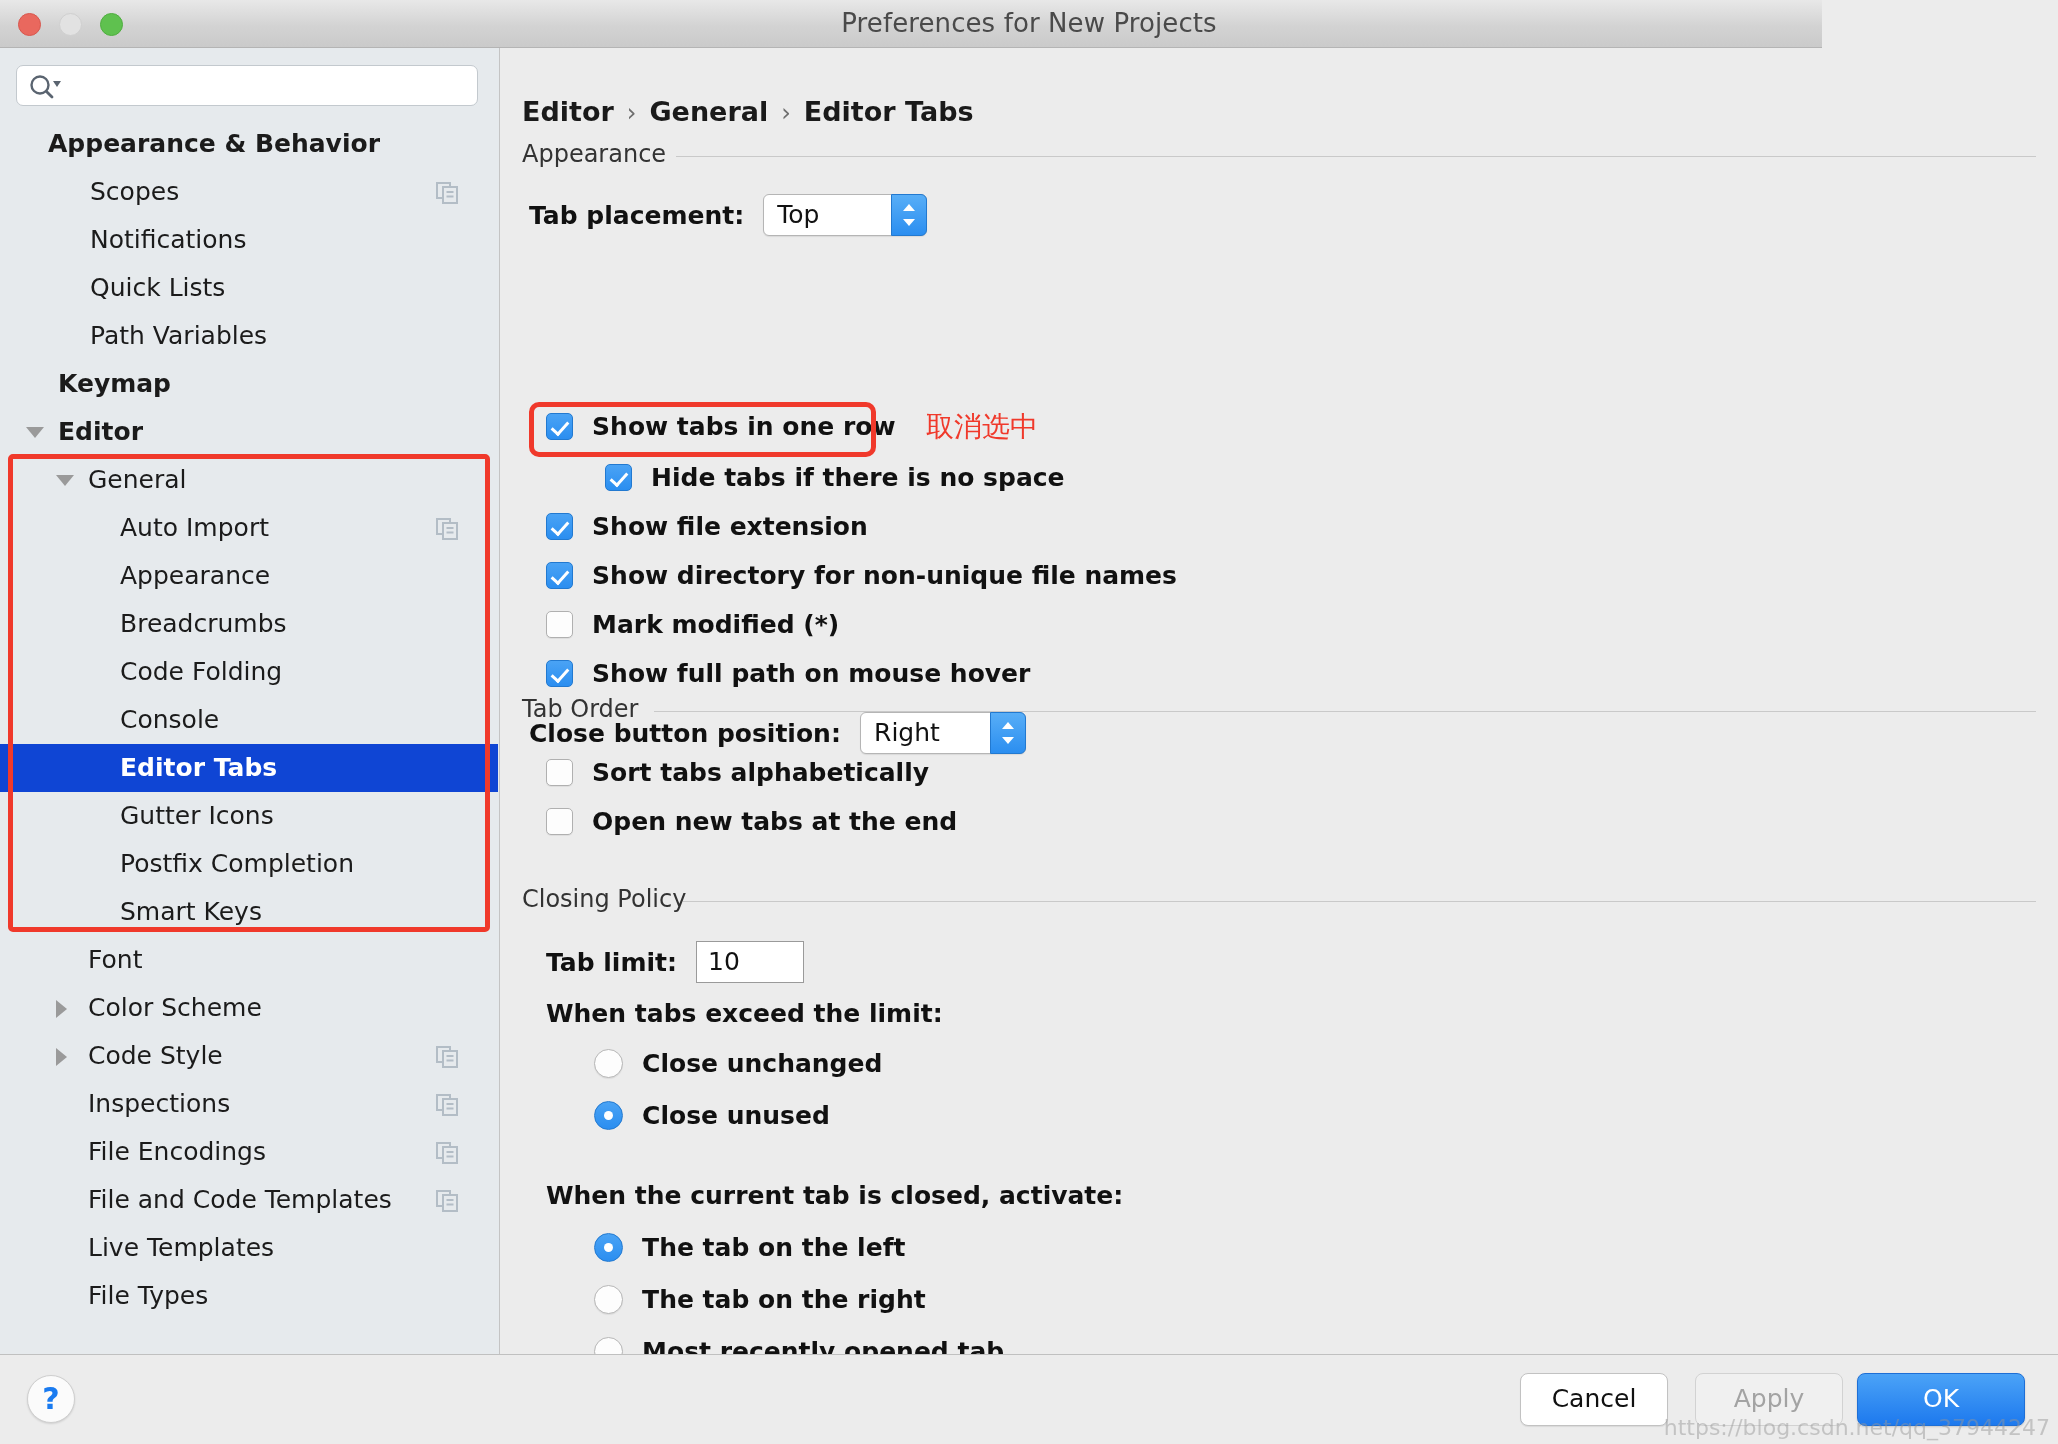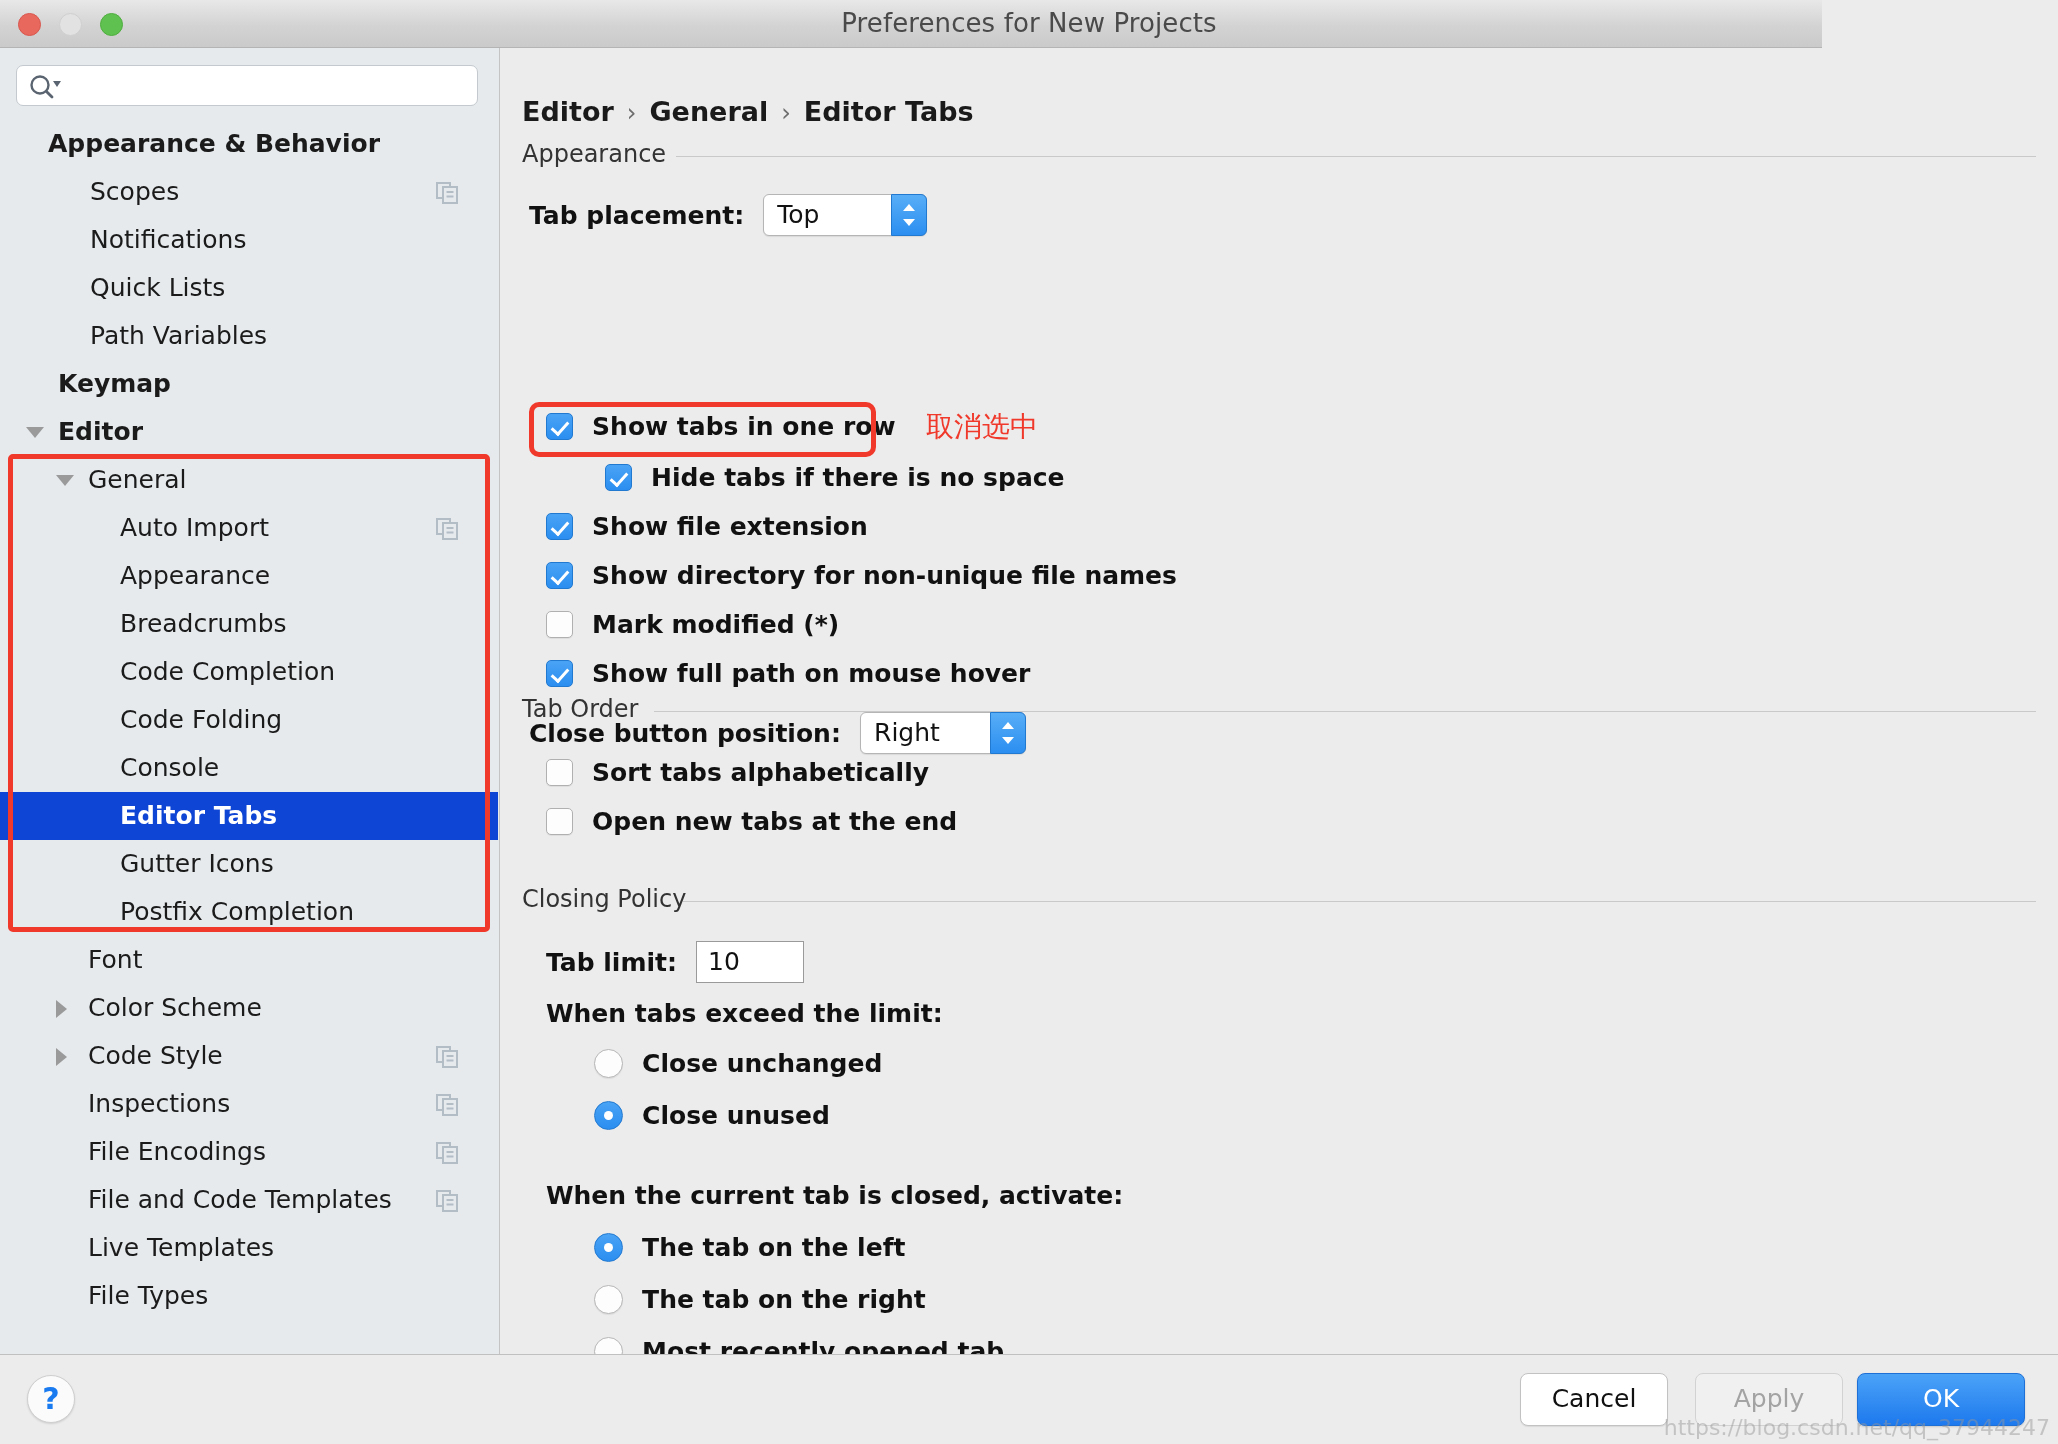--- a/index.html
+++ b/index.html
@@ -481,36 +481,36 @@
               <line x1="10.5" y1="14.5" x2="17.5" y2="14.5" stroke="#b3bdc6" stroke-width="2"></line>
             </svg></span>
         </div>
         <div class="tree-row">
           <span class="tree-label" style="left: 120px;">Appearance</span>
         </div>
         <div class="tree-row">
           <span class="tree-label" style="left: 120px;">Breadcrumbs</span>
         </div>
         <div class="tree-row">
-          <span class="tree-label" style="left: 120px;">Code Completion</span>
-        </div>
-        <div class="tree-row">
           <span class="tree-label" style="left: 120px;">Code Folding</span>
         </div>
         <div class="tree-row">
           <span class="tree-label" style="left: 120px;">Console</span>
         </div>
         <div class="tree-row selected">
           <span class="tree-label" style="left: 120px;">Editor Tabs</span>
         </div>
         <div class="tree-row">
           <span class="tree-label" style="left: 120px;">Gutter Icons</span>
         </div>
         <div class="tree-row">
           <span class="tree-label" style="left: 120px;">Postfix Completion</span>
+        </div>
+        <div class="tree-row">
+          <span class="tree-label" style="left: 120px;">Smart Keys</span>
         </div>
         <div class="tree-row">
           <span class="tree-label" style="left: 88px;">Font</span>
         </div>
         <div class="tree-row">
           <span class="tri right" style="left: 56px;"></span>
           <span class="tree-label" style="left: 88px;">Color Scheme</span>
         </div>
         <div class="tree-row">
           <span class="tri right" style="left: 56px;"></span>

